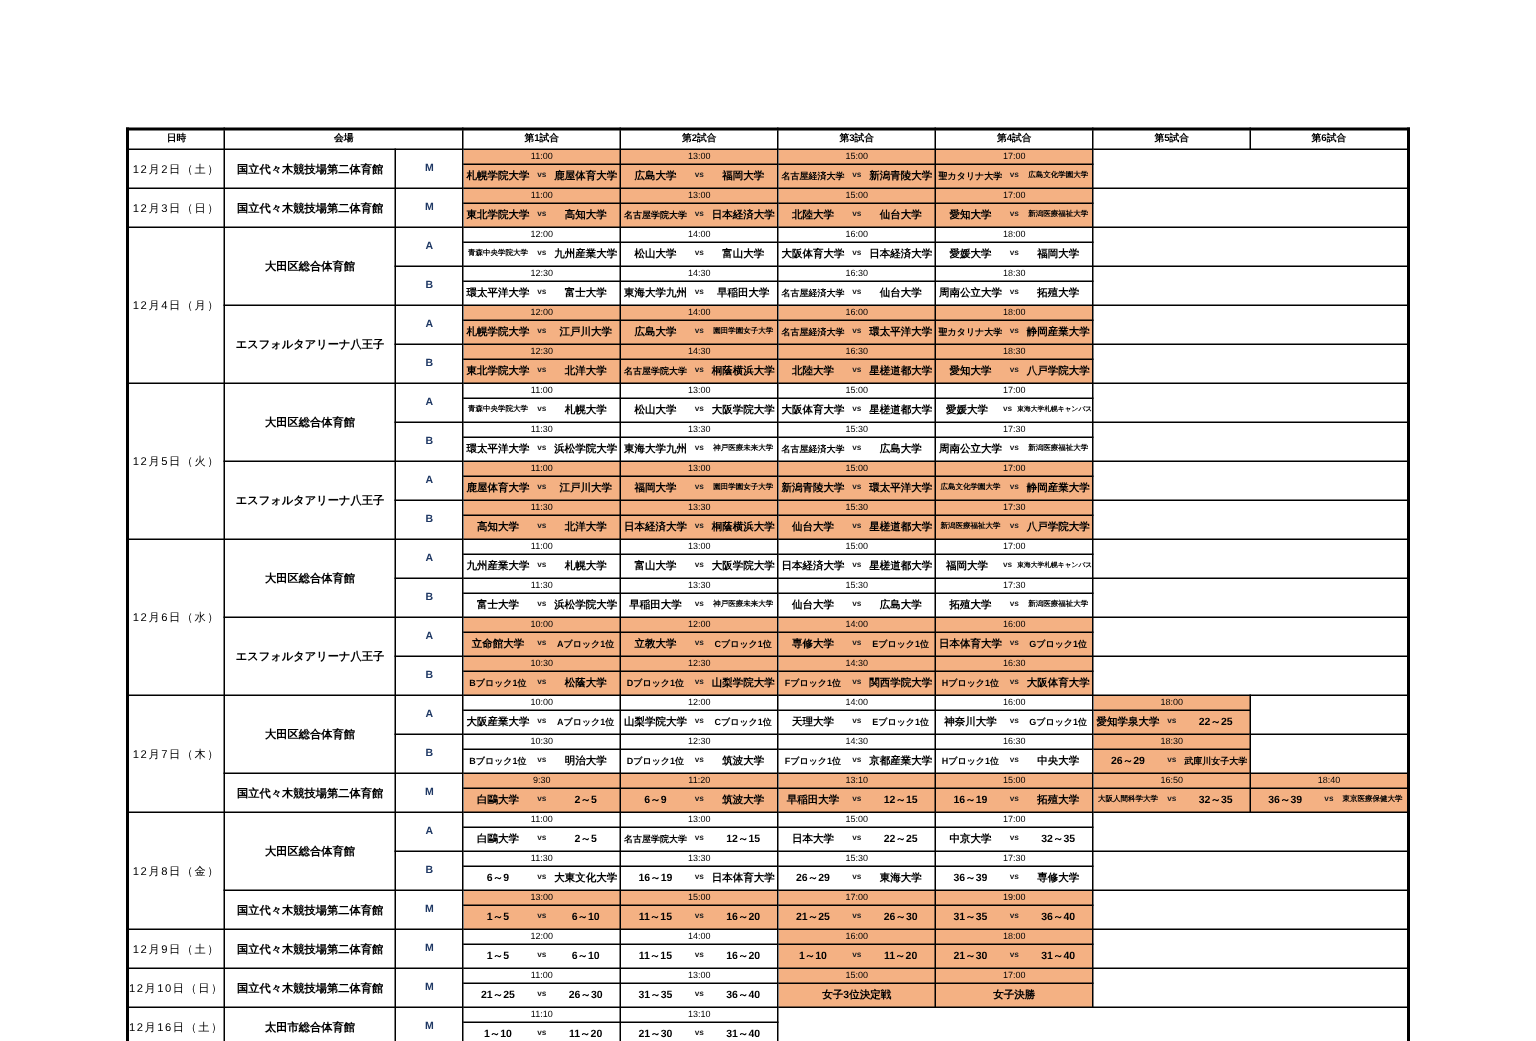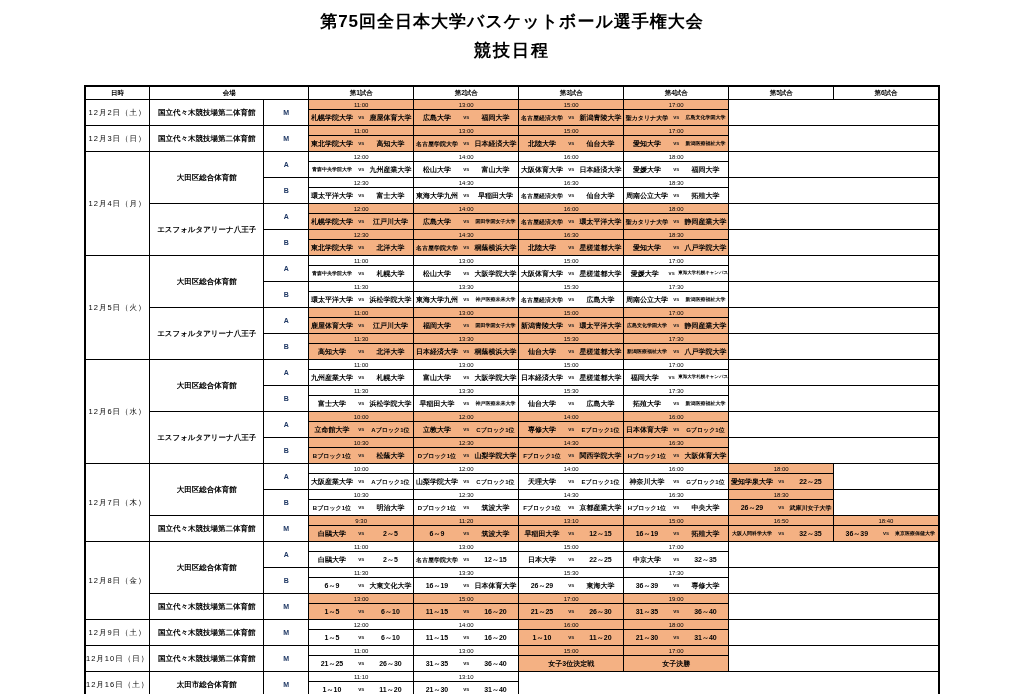--- a/index.html
+++ b/index.html
@@ -29,24 +29,20 @@
   td.m .match { display:flex; align-items:center; width:100%; }
   td.m .team { flex:1 1 0; text-align:center; }
   td.m .vs { flex:0 0 13px; font-size:5.5px; font-weight:bold; text-align:center; color:#222; }
   td.m .single { display:block; text-align:center; font-size:7px; font-weight:bold; }
   td.empty { border:none; background:#fff; }
 </style>
 </head>
 <body>
 
 <div id="page">
-  <div id="title-block">
-    <div class="t1">第75回全日本大学バスケットボール選手権大会</div>
-    <div class="t2">競技日程</div>
-  </div>
 
   <table id="schedule">
     <colgroup>
       <col style="width:64px">
         <col style="width:114px">
         <col style="width:45px">
       <col style="width:105px">
         <col style="width:105px">
         <col style="width:105px">
       <col style="width:105px">

